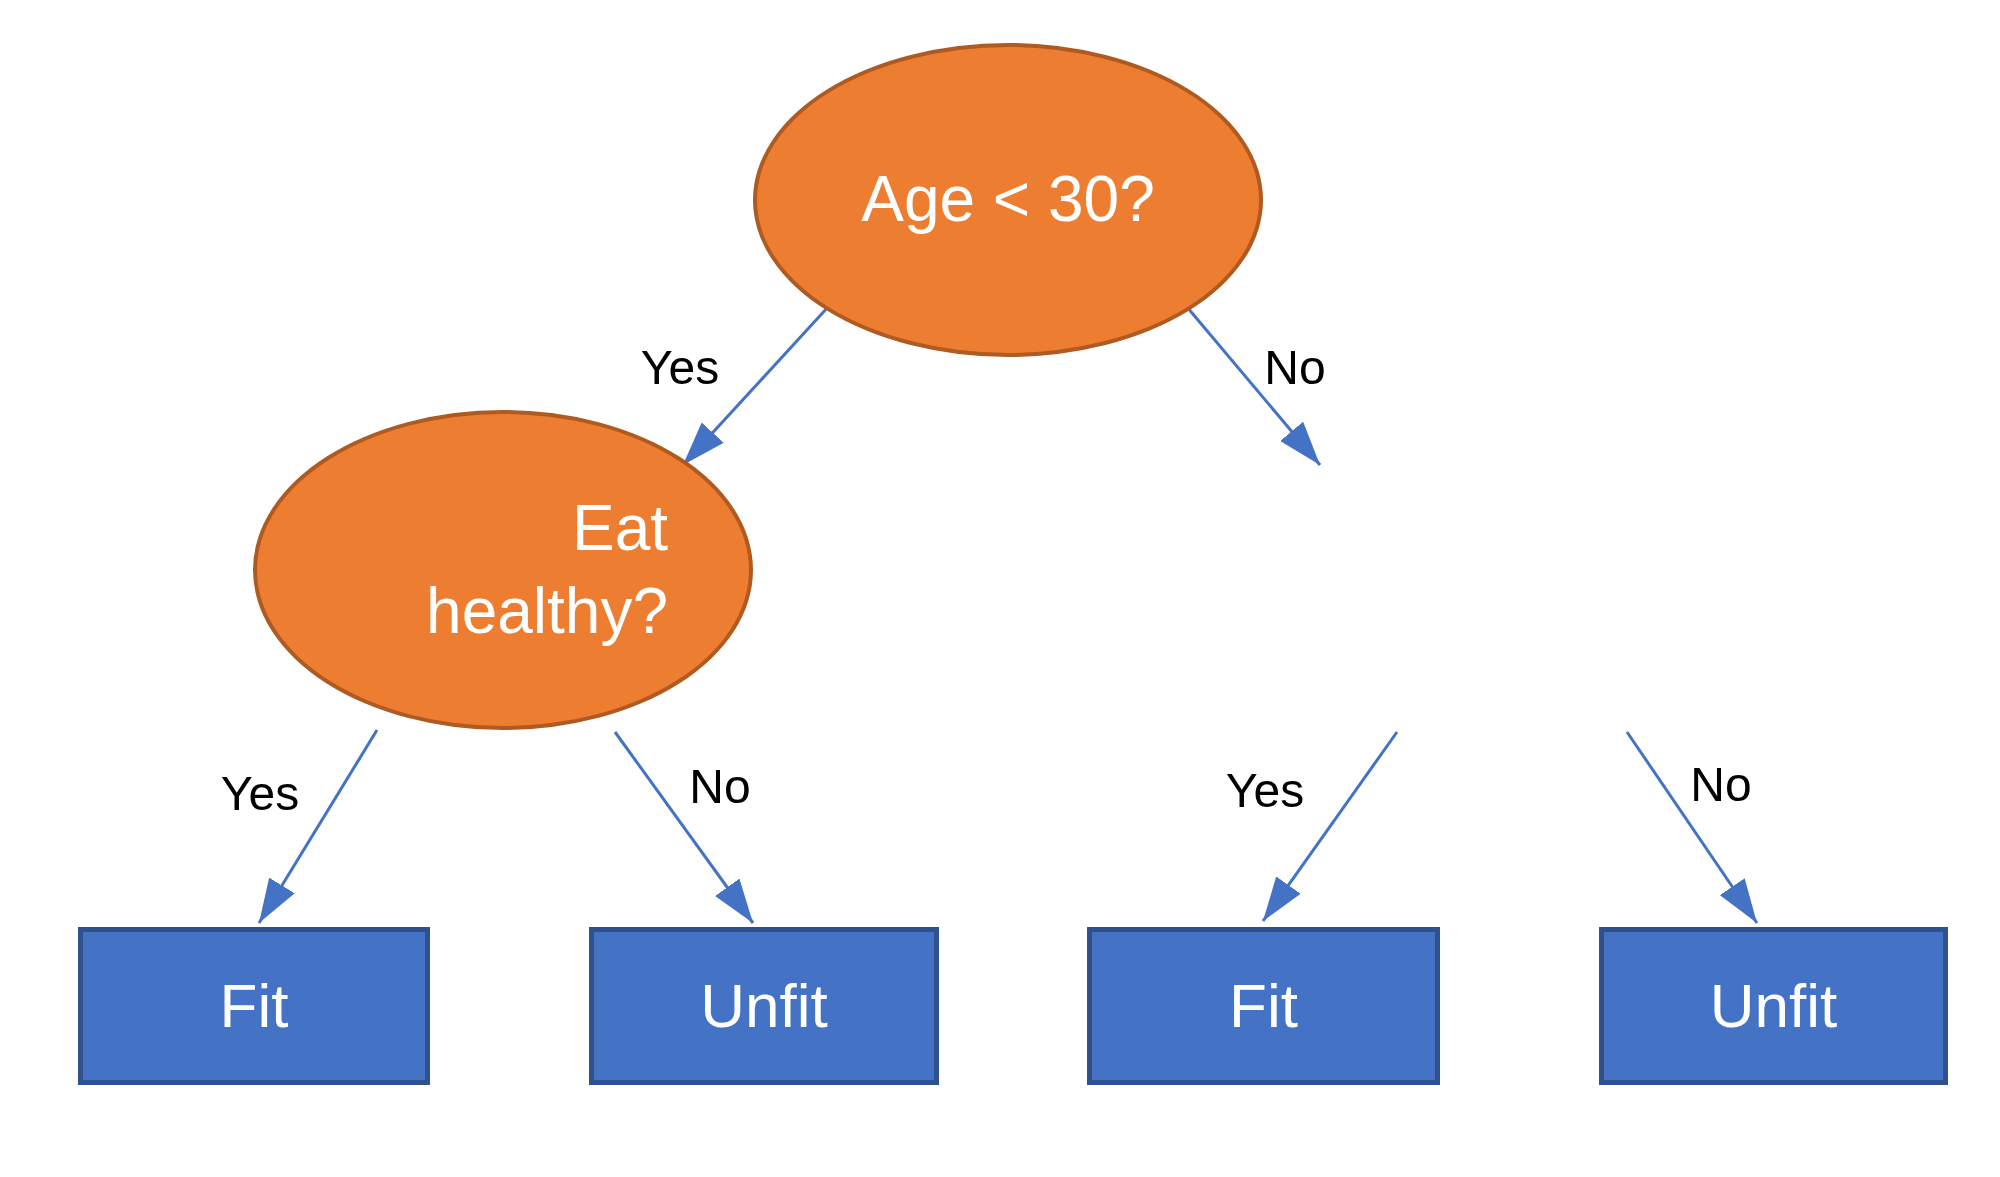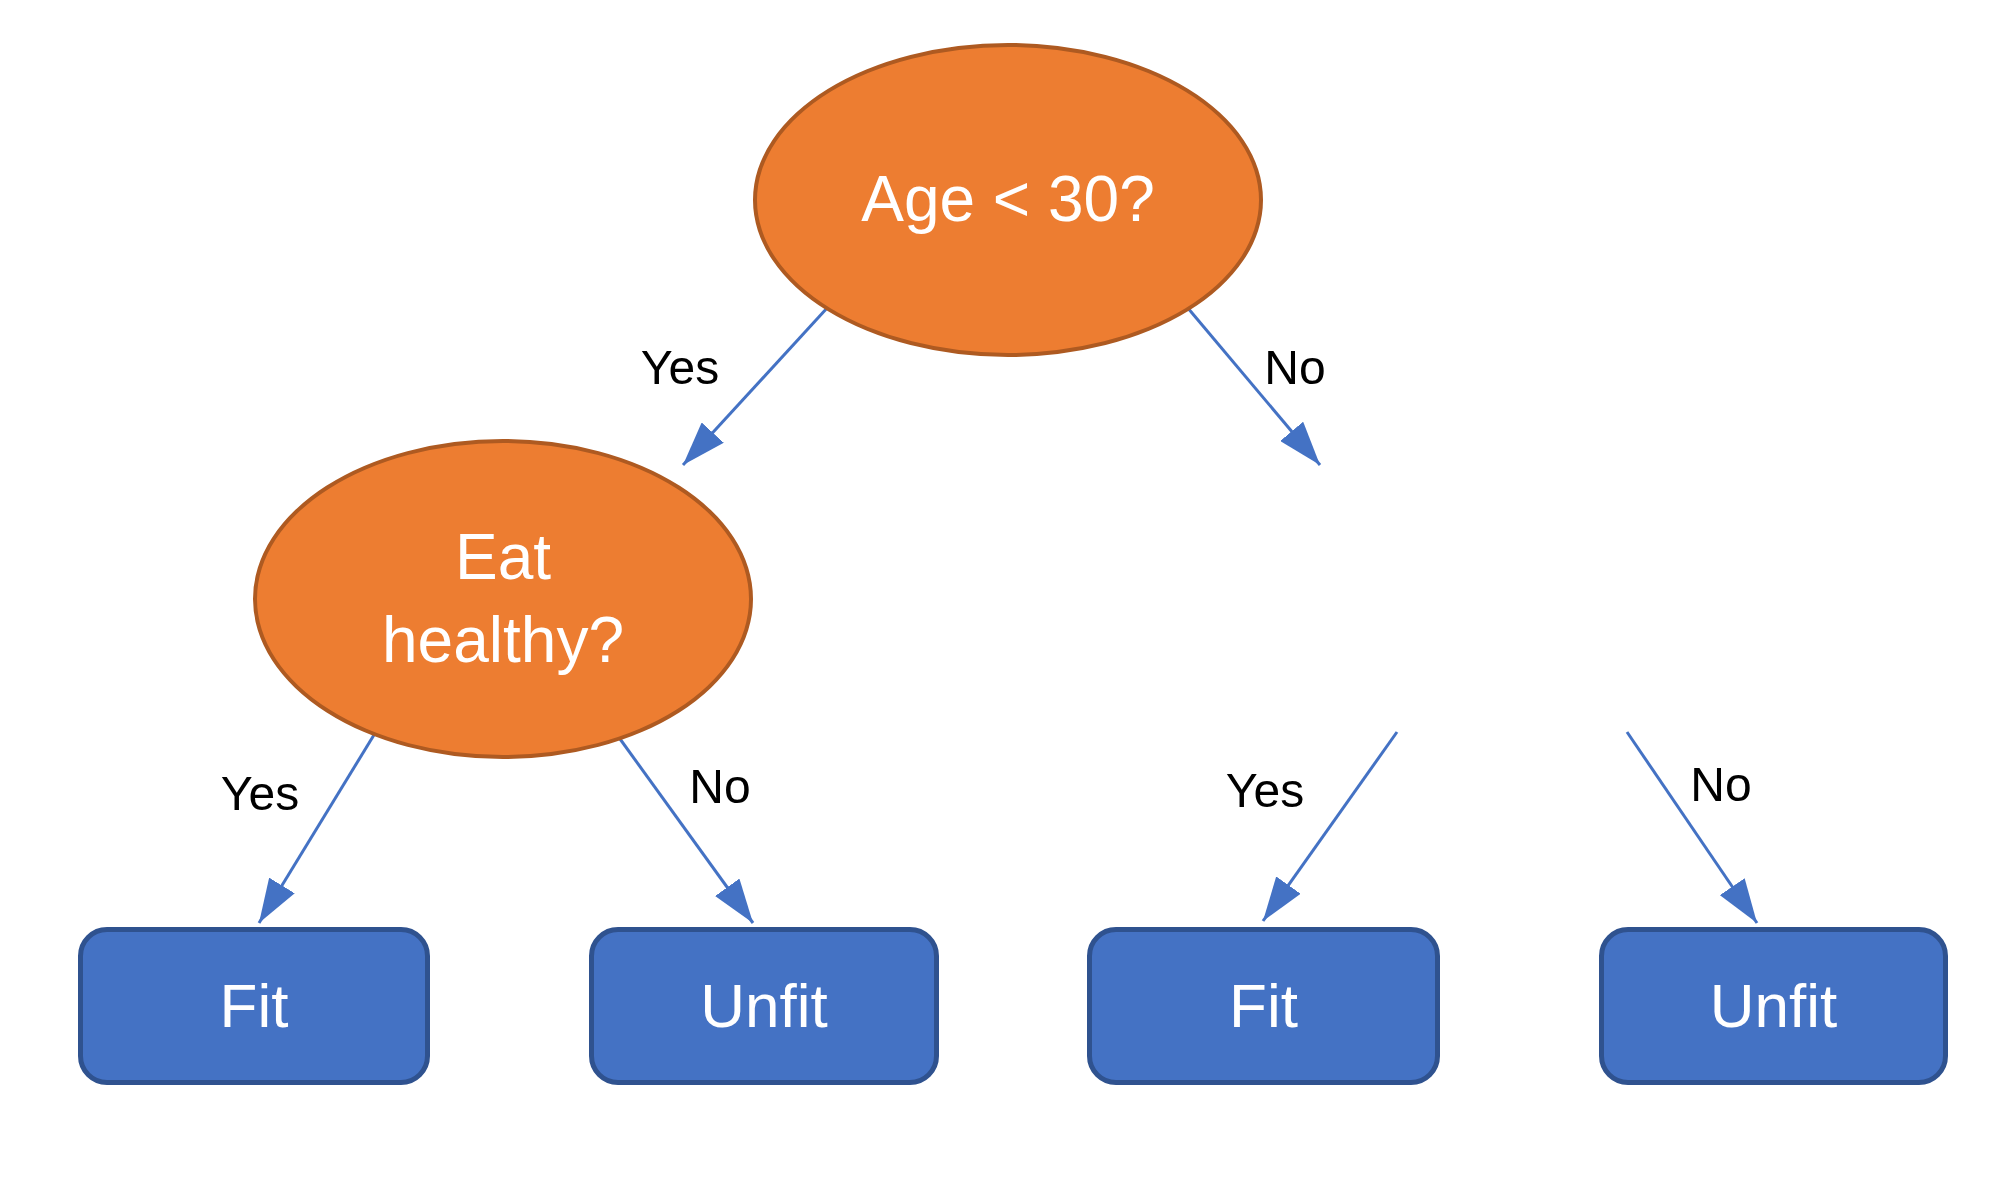--- a/index.html
+++ b/index.html
@@ -29,27 +29,27 @@
     fill: var(--arrow, #4472C4);
   }
   .node {
     position: absolute;
     display: flex;
     align-items: center;
     justify-content: center;
     text-align: center;
     color: var(--node-text, #fff);
     box-sizing: border-box;
-    border-radius: 29px;
   }
   .node.decision {
     background: var(--decision-fill, #ED7D31);
     border: 4px solid var(--decision-border, #AE5A21);
     border-radius: 50%;
     font-size: 64px;
+    text-align: right;
   }
   .node.leaf {
     background: var(--leaf-fill, #4472C4);
     border: 5px solid var(--leaf-border, #2F528F);
     font-size: 62px;
   }
   .node .node-label {
     line-height: 1.3;
   }
   .node.decision .node-label {
@@ -79,21 +79,21 @@
     <line x1="377" y1="730" x2="259" y2="923" marker-end="url(#arrowhead)"></line>
     <line x1="615" y1="732" x2="753" y2="923" marker-end="url(#arrowhead)"></line>
     <line x1="1397" y1="732" x2="1263" y2="921" marker-end="url(#arrowhead)"></line>
     <line x1="1627" y1="732" x2="1757" y2="923" marker-end="url(#arrowhead)"></line>
   </svg>
 
   <div class="node decision" style="left:753px; top:43px; width:510px; height:314px;">
     <span class="node-label">Age &lt; 30?</span>
   </div>
 
-  <div class="node decision" style="left:253px; top:439px; width:500px; height:320px;">
+  <div class="node decision" style="left:253px; top:410px; width:500px; height:320px;">
     <span class="node-label">Eat healthy?</span>
   </div>
 
 
   <div class="node leaf" style="left:78px; top:927px; width:352px; height:158px;">
     <span class="node-label">Fit</span>
   </div>
 
   <div class="node leaf" style="left:589px; top:927px; width:350px; height:158px;">
     <span class="node-label">Unfit</span>

